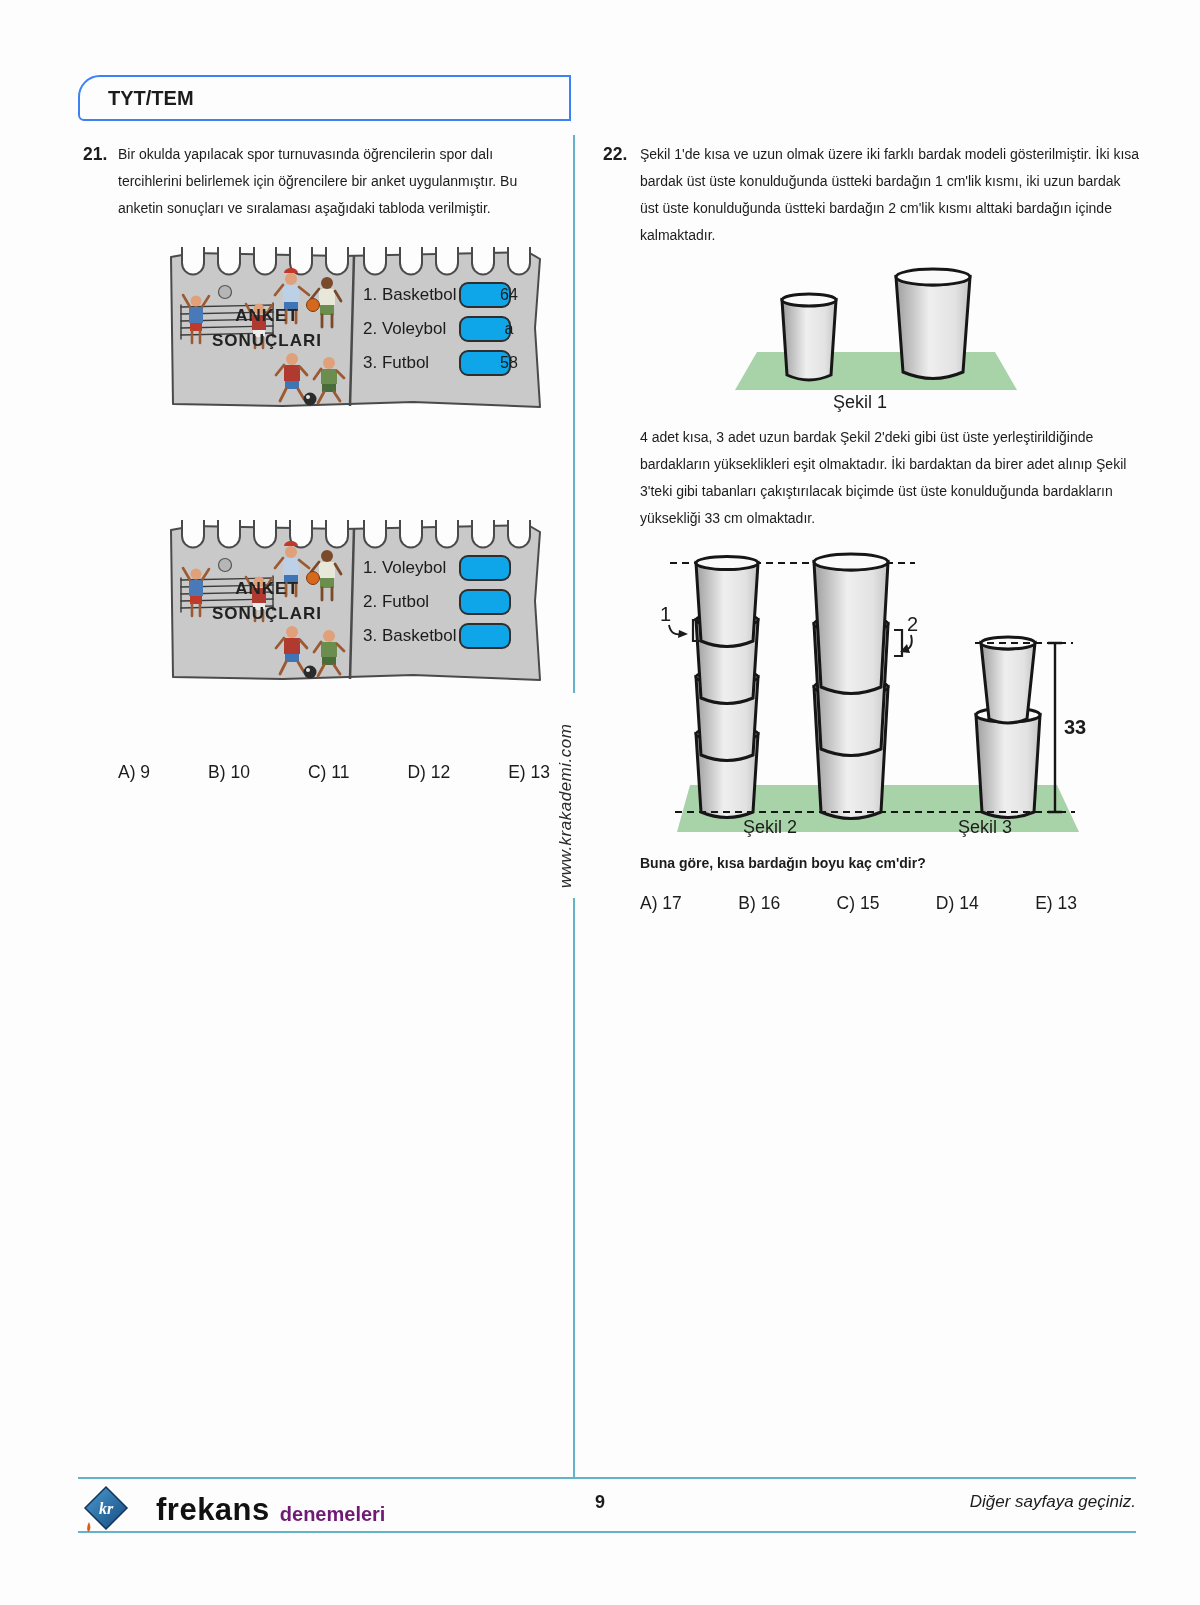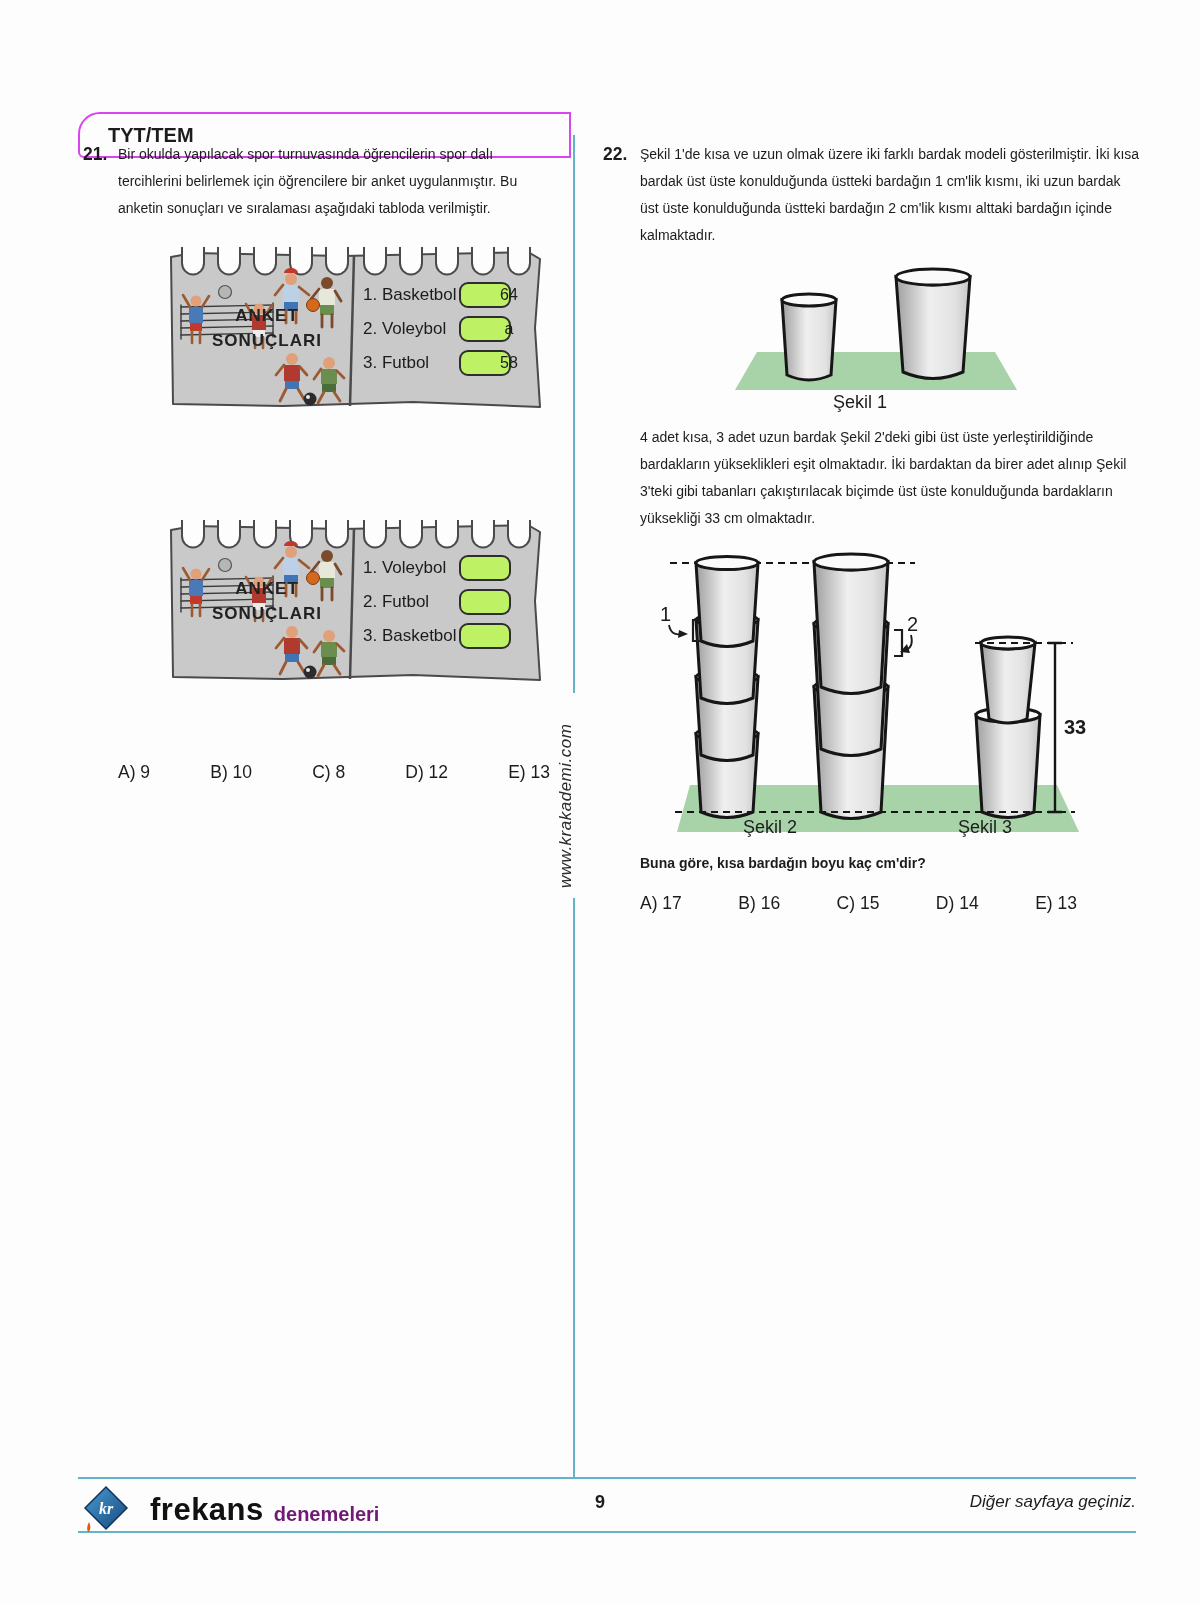--- a/index.html
+++ b/index.html
@@ -1,21 +1,21 @@
 <!DOCTYPE html>
 <html lang="tr"><head>
 <meta charset="utf-8">
 <style>
   html,body{margin:0;padding:0;background:#ffffff;}
   .page{position:relative;width:1200px;height:1605px;background:#fdfdfd;
         font-family:"Liberation Sans",sans-serif;color:#1c1c1c;overflow:hidden;}
 
   
-  .hd-box{position:absolute;top:75px;height:46px;border:2px solid #d946ef;background:#fdfdfd;
-          display:flex;align-items:center;box-sizing:border-box;margin-top:37px;}
+  .hd-box{position:absolute;top:75px;height:46px;border:2px solid #3b82f6;background:#fdfdfd;
+          display:flex;align-items:center;box-sizing:border-box;}
   .hd-left{left:78px;width:493px;border-radius:22px 0 0 6px;padding-left:28px;
            font-weight:bold;font-size:20px;}
   .hd-right{left:577px;width:559px;border-radius:0 22px 6px 0;justify-content:flex-end;
             padding-right:26px;font-weight:bold;font-size:19px;}
 
   
   .vdiv{position:absolute;left:573px;width:2px;background:#63b4c8;}
 
   
   .qnum{position:absolute;font-weight:bold;font-size:17.5px;line-height:27px;}
@@ -26,34 +26,34 @@
 
   
   .anket{position:absolute;width:385px;height:172px;}
   .anket svg{position:absolute;left:0;top:0;}
   .anket .title{position:absolute;left:28px;top:60px;width:152px;text-align:center;
                 font-weight:bold;font-size:17px;letter-spacing:1px;line-height:25px;color:#222;}
   .anket .row{position:absolute;left:200px;width:148px;display:flex;align-items:center;
               justify-content:space-between;height:28px;}
   .anket .row .lbl{font-size:17px;}
   .anket .row .val{width:52px;height:26px;border:2.5px solid #2e2e2e;border-radius:9px;
-                   background:#bef264;display:flex;align-items:center;justify-content:center;
+                   background:#0ea5e9;display:flex;align-items:center;justify-content:center;
                    font-size:16px;box-sizing:border-box;padding-left:48px;}
 
   .figlabel{position:absolute;font-size:18px;text-align:center;width:160px;}
 
   
   .wm{position:absolute;left:556px;top:896px;transform:rotate(-90deg);transform-origin:0 0;
       font-size:17px;font-style:italic;color:#2a2a2a;background:#fdfdfd;padding:0 8px;
       letter-spacing:0.5px;white-space:nowrap;}
 
   
   .f-line{position:absolute;left:78px;width:1058px;height:2px;background:#63b4c8;}
   .brand{position:absolute;left:82px;top:1484px;display:flex;align-items:center;}
-  .brand .name{font-weight:bold;font-size:31px;letter-spacing:0.5px;color:#111;margin-left:20px;}
+  .brand .name{font-weight:bold;font-size:31px;letter-spacing:0.5px;color:#111;margin-left:26px;}
   .brand .sub{font-weight:bold;font-size:20px;color:#701a75;margin-left:10px;position:relative;top:4px;}
   .pageno{position:absolute;left:0;top:1492px;width:1200px;text-align:center;
           font-weight:bold;font-size:18px;}
   .f-note{position:absolute;right:64px;top:1492px;font-size:17px;font-style:italic;}
 </style>
 </head>
 <body>
 
 <div class="page">
 
@@ -191,21 +191,21 @@
     <div class="row" style="top:106px;">
       <span class="lbl">3. Basketbol</span>
       <span class="val"></span>
     </div>
   </div>
 
 
   <div class="opts" style="left:118px;top:762px;width:432px;">
     <span>A) 9</span>
     <span>B) 10</span>
-    <span>C) 8</span>
+    <span>C) 11</span>
     <span>D) 12</span>
     <span>E) 13</span>
   </div>
 
   <div class="qnum" style="left:603px;top:141px;">22.</div>
   <div class="qtext" style="left:640px;top:141px;width:502px;">Şekil 1'de kısa ve uzun olmak üzere iki farklı bardak modeli gösterilmiştir. İki kısa bardak üst üste konulduğunda üstteki bardağın 1 cm'lik kısmı, iki uzun bardak üst üste konulduğunda üstteki bardağın 2 cm'lik kısmı alttaki bardağın içinde kalmaktadır.</div>
 
   <svg style="position:absolute;left:695px;top:252px;" width="330" height="150" viewBox="0 0 330 150">
     <polygon points="62,100 300,100 322,138 40,138" fill="#a8d2a8"></polygon>
     <g stroke="#161616" stroke-width="3">

